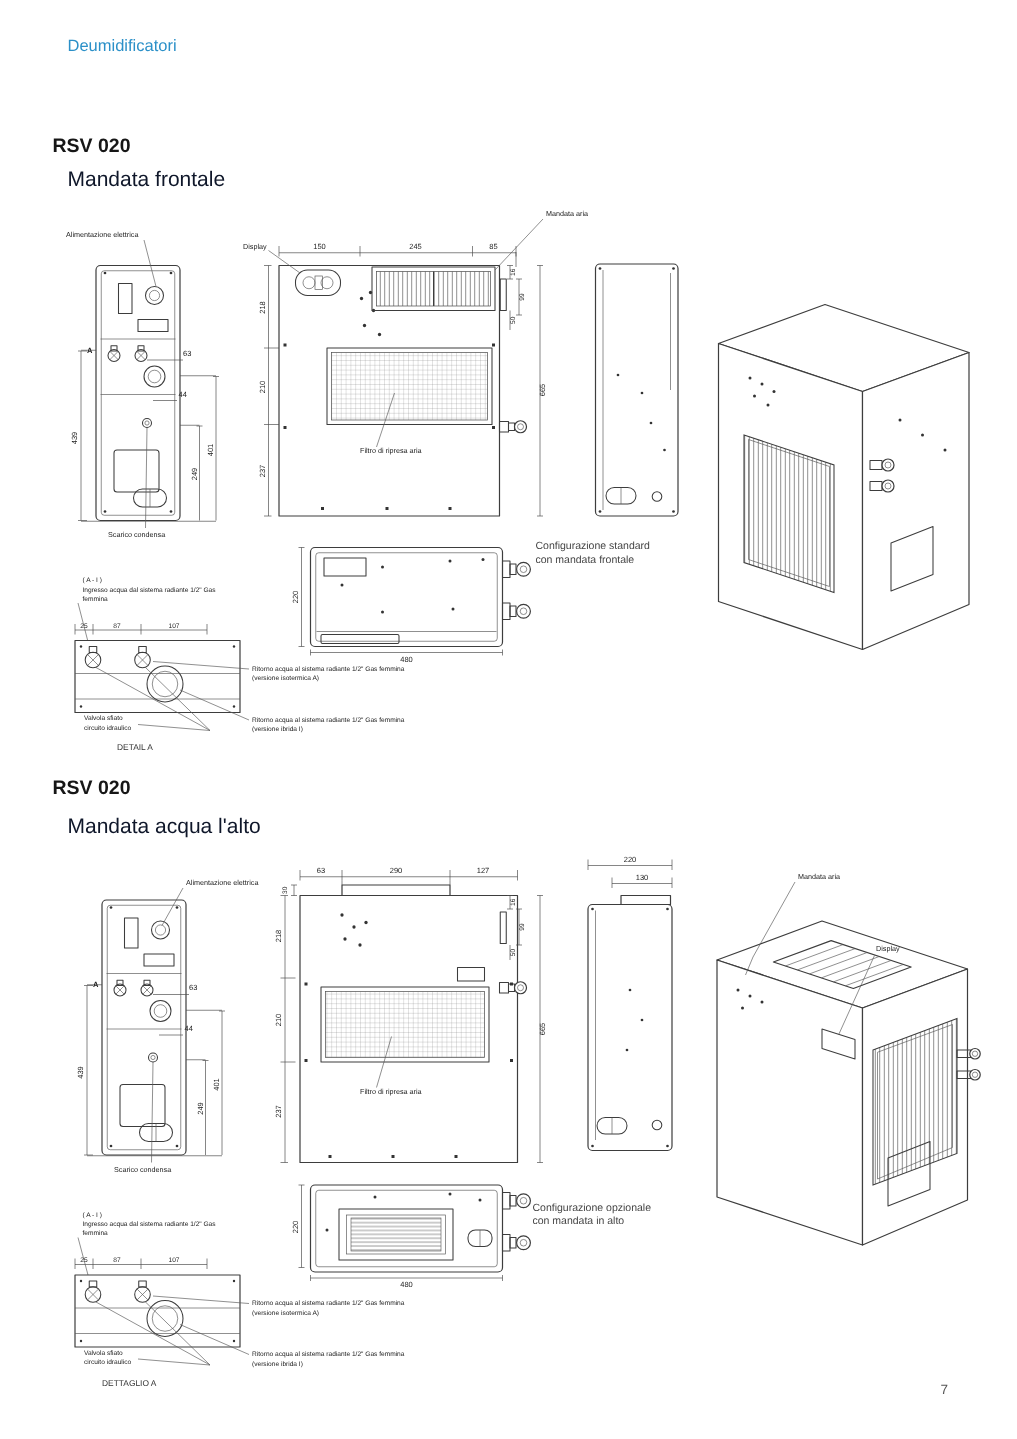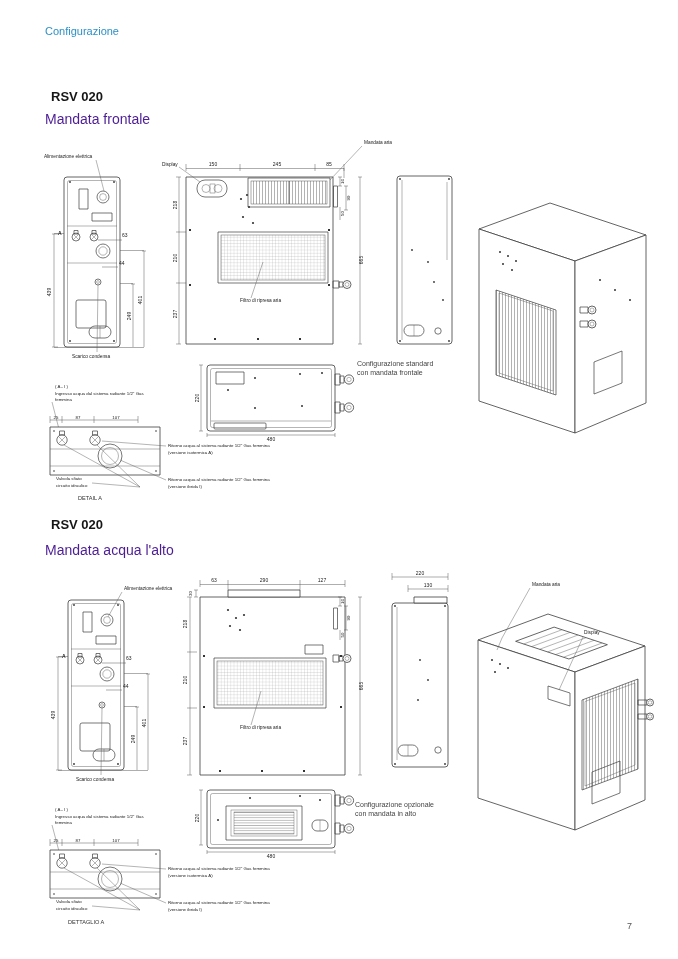--- a/index.html
+++ b/index.html
@@ -1,42 +1,42 @@
 <!DOCTYPE html>
 <html><head>
 <meta charset="utf-8">
 <style>
   html,body{margin:0;padding:0;background:#fff;}
   .page{position:relative;width:678px;height:959px;background:#ffffff;overflow:hidden;
         font-family:"Liberation Sans",sans-serif;}
   .hdr{position:absolute;left:45px;top:25px;font-size:11px;color:#2B90C8;}
-  .sec-title{position:absolute;left:51px;font-weight:bold;font-size:13px;color:#161616;}
+  .sec-title{position:absolute;left:35px;font-weight:bold;font-size:13px;color:#161616;}
   .s1t{top:89px}.s2t{top:517px}
-  .sec-sub{position:absolute;left:45px;font-size:14px;color:#4c1d95;}
+  .sec-sub{position:absolute;left:45px;font-size:14px;color:#0f172a;}
   .s1s{top:111px}.s2s{top:542px}
   .pageno{position:absolute;right:46px;top:921px;font-size:9px;color:#555;}
   svg.draw{position:absolute;left:0;overflow:visible;}
   .ln{fill:none;stroke:#3d3d3d;stroke-width:0.7;stroke-linejoin:round;}
   .fw{fill:#ffffff;stroke:#3d3d3d;stroke-width:0.8;stroke-linejoin:round;}
   .thin{fill:none;stroke:#5a5a5a;stroke-width:0.45;}
   .dl{fill:none;stroke:#4a4a4a;stroke-width:0.45;}
   .dot{fill:#333;stroke:none;}
   svg text{font-family:"Liberation Sans",sans-serif;fill:#222;}
   .dim{font-size:5px;}
   .dims{font-size:4.4px;}
   .lbl{font-size:4.8px;}
   .cfg{font-size:7px;fill:#444;}
   .dtl{font-size:5.6px;fill:#333;}
 </style>
 </head>
 <body>
 
 <div class="page">
 
-  <div class="hdr">Configurazione</div>
+  <div class="hdr">Deumidificatori</div>
   <div class="sec-title s1t">RSV 020</div>
   <div class="sec-sub s1s">Mandata frontale</div>
 
   <svg class="draw" style="top:140px" width="678" height="372" viewBox="0 140 678 372">
     <defs>
       <pattern id="p-v1" width="3" height="5" patternUnits="userSpaceOnUse">
         <path d="M1.5 0V5" stroke="#666" stroke-width="0.5"></path>
       </pattern>
       <pattern id="p-m1" width="3.2" height="3.2" patternUnits="userSpaceOnUse">
         <path d="M0 0H3.2M0 0V3.2" stroke="#888" stroke-width="0.32" fill="none"></path>

